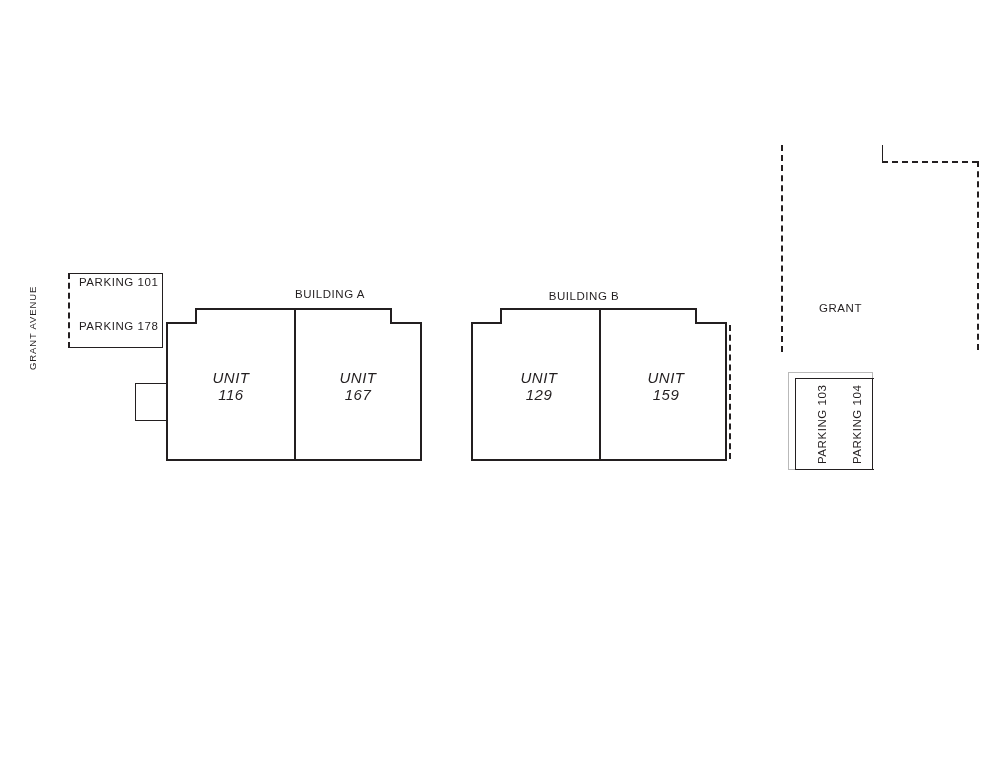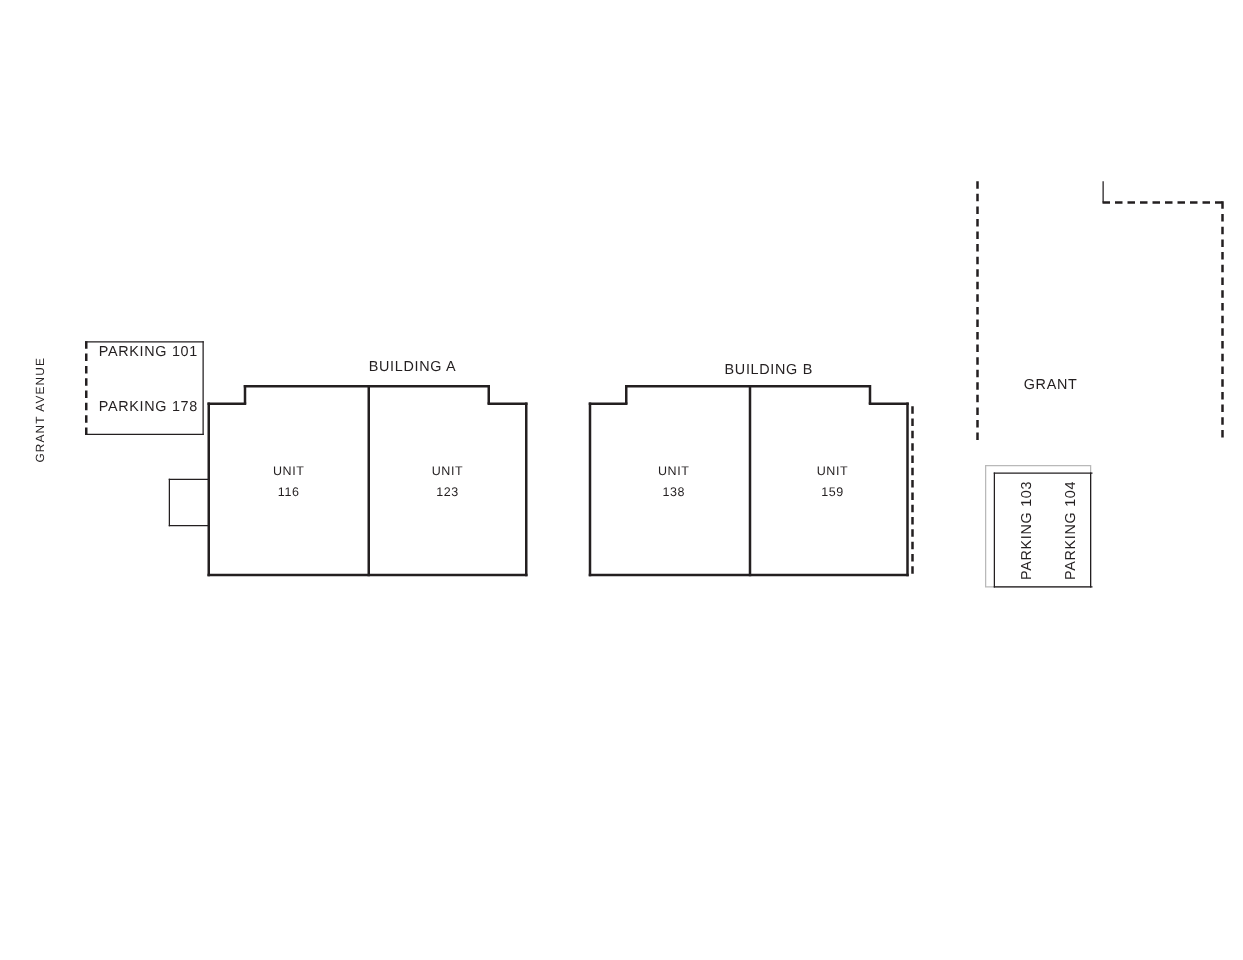--- a/index.html
+++ b/index.html
@@ -27,26 +27,27 @@
     color: #231f20;
     white-space: nowrap;
     line-height: 1.45;
   }
   .lbl.center {
     text-align: center;
     transform: translateX(-50%);
   }
   .unit-lbl {
     position: absolute;
-    font-size: 10px;
+    font-size: 15px;
     letter-spacing: 0.5px;
     text-align: center;
     transform: translateX(-50%);
     line-height: 17px;
     color: #231f20;
+    font-style: italic;
   }
   .vert {
     transform-origin: left top;
   }
   
   .wall {
     position: absolute;
     background: #231f20;
   }
   .wall.h { height: 2px; }
@@ -111,40 +112,40 @@
   <div class="wall thin h" style="left:135px; top:383px; width:32px;"></div>
   <div class="wall thin v" style="left:135px; top:383px; height:38px;"></div>
   <div class="wall thin h" style="left:135px; top:420px; width:32px;"></div>
 
   <div class="unit-lbl" style="left:231px; top:369px;">
     <div>UNIT</div>
     <div>116</div>
   </div>
   <div class="unit-lbl" style="left:358px; top:369px;">
     <div>UNIT</div>
-    <div>123</div>
+    <div>167</div>
   </div>
 
-  <div class="lbl center" style="left:615px; top:288px;text-align:right;">BUILDING B</div>
+  <div class="lbl center" style="left:584px; top:288px;text-align:right;">BUILDING B</div>
 
   <div class="wall h" style="left:500px; top:308px; width:196px;"></div>
   <div class="wall v" style="left:500px; top:308px; height:15px;"></div>
   <div class="wall h" style="left:471px; top:322px; width:31px;"></div>
   <div class="wall v" style="left:695px; top:308px; height:15px;"></div>
   <div class="wall h" style="left:695px; top:322px; width:32px;"></div>
   <div class="wall v" style="left:471px; top:322px; height:139px;"></div>
   <div class="wall v" style="left:725px; top:322px; height:139px;"></div>
   <div class="wall h" style="left:471px; top:459px; width:256px;"></div>
   <div class="wall v" style="left:599px; top:308px; height:153px;"></div>
 
   <div class="dash-v" style="left:729px; top:325px; height:134px;"></div>
 
   <div class="unit-lbl" style="left:539px; top:369px;">
     <div>UNIT</div>
-    <div>138</div>
+    <div>129</div>
   </div>
   <div class="unit-lbl" style="left:666px; top:369px;">
     <div>UNIT</div>
     <div>159</div>
   </div>
 
   <div class="dash-v" style="left:781px; top:145px; height:207px;"></div>
   <div class="wall thin v" style="left:882px; top:145px; height:17px;"></div>
   <div class="dash-h" style="left:882px; top:161px; width:96px;"></div>
   <div class="dash-v" style="left:977px; top:161px; height:189px;"></div>

